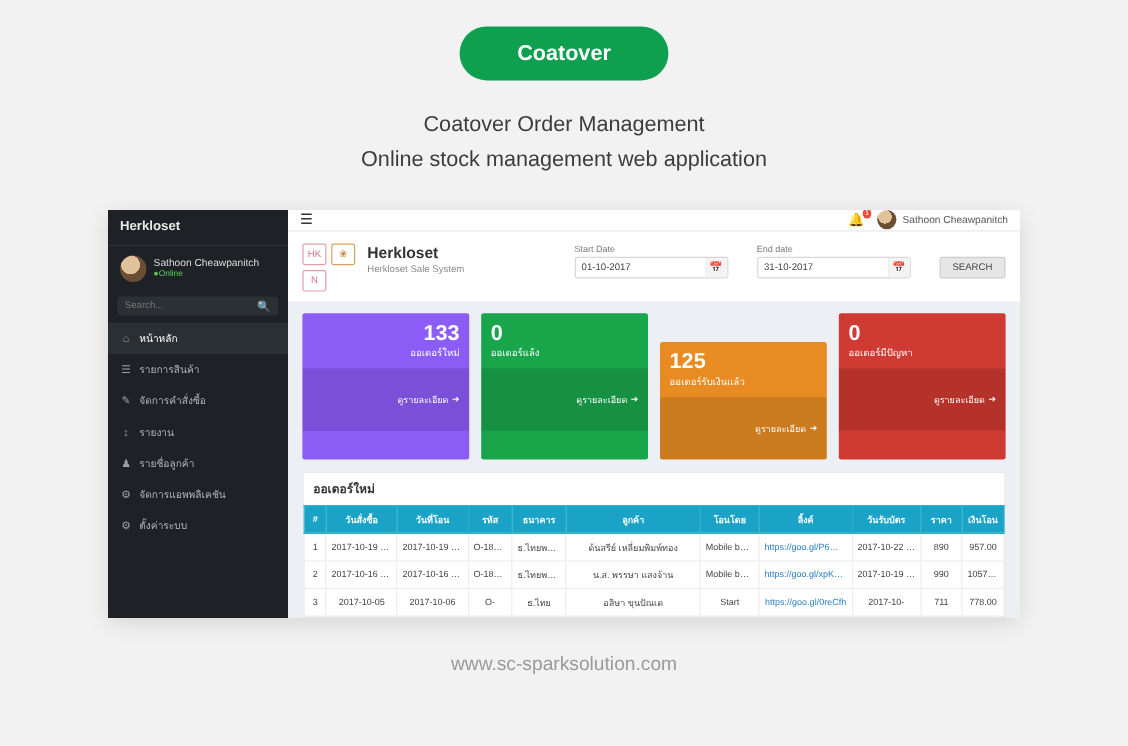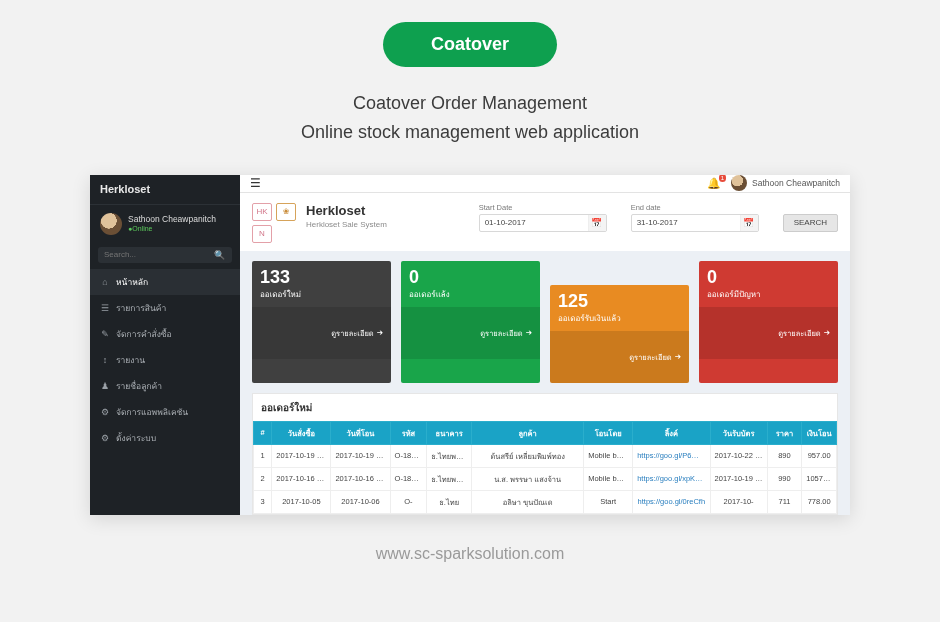--- a/index.html
+++ b/index.html
@@ -157,21 +157,21 @@
     cursor:pointer;
   }
 
   
   .stats { display:flex; gap:10px; padding: 10px 12px 0 12px; }
   .card { flex:1; color:#fff; border-radius:2px; overflow:hidden; }
   .card .big { font-size:18px; font-weight:700; padding:6px 8px 0 8px; }
   .card .lbl { font-size:8px; padding:0 8px 6px 8px; }
   .card .link { font-size:7.5px; padding:20px 8px; background:rgba(0,0,0,.12);
                 display:flex; justify-content:flex-end; align-items:center; gap:3px; }
-  .c-blue   { background:#404040; }
+  .c-blue   { background:#8b5cf6;text-align:right; }
   .c-green  { background:#19a54a; }
   .c-orange { background:#e88b22;margin-top:24px; }
   .c-red    { background:#cf3a32; }
 
   
   .orders { margin:10px 12px 0 12px; background:#fff; border:1px solid #e6e6e6; }
   .orders .ttl { padding:6px 8px; font-size:10px; font-weight:600; }
   table { width:100%; border-collapse:collapse; table-layout:fixed; }
   thead th {
     background:#1aa3c6; color:#fff; font-weight:600; font-size:7.5px;

